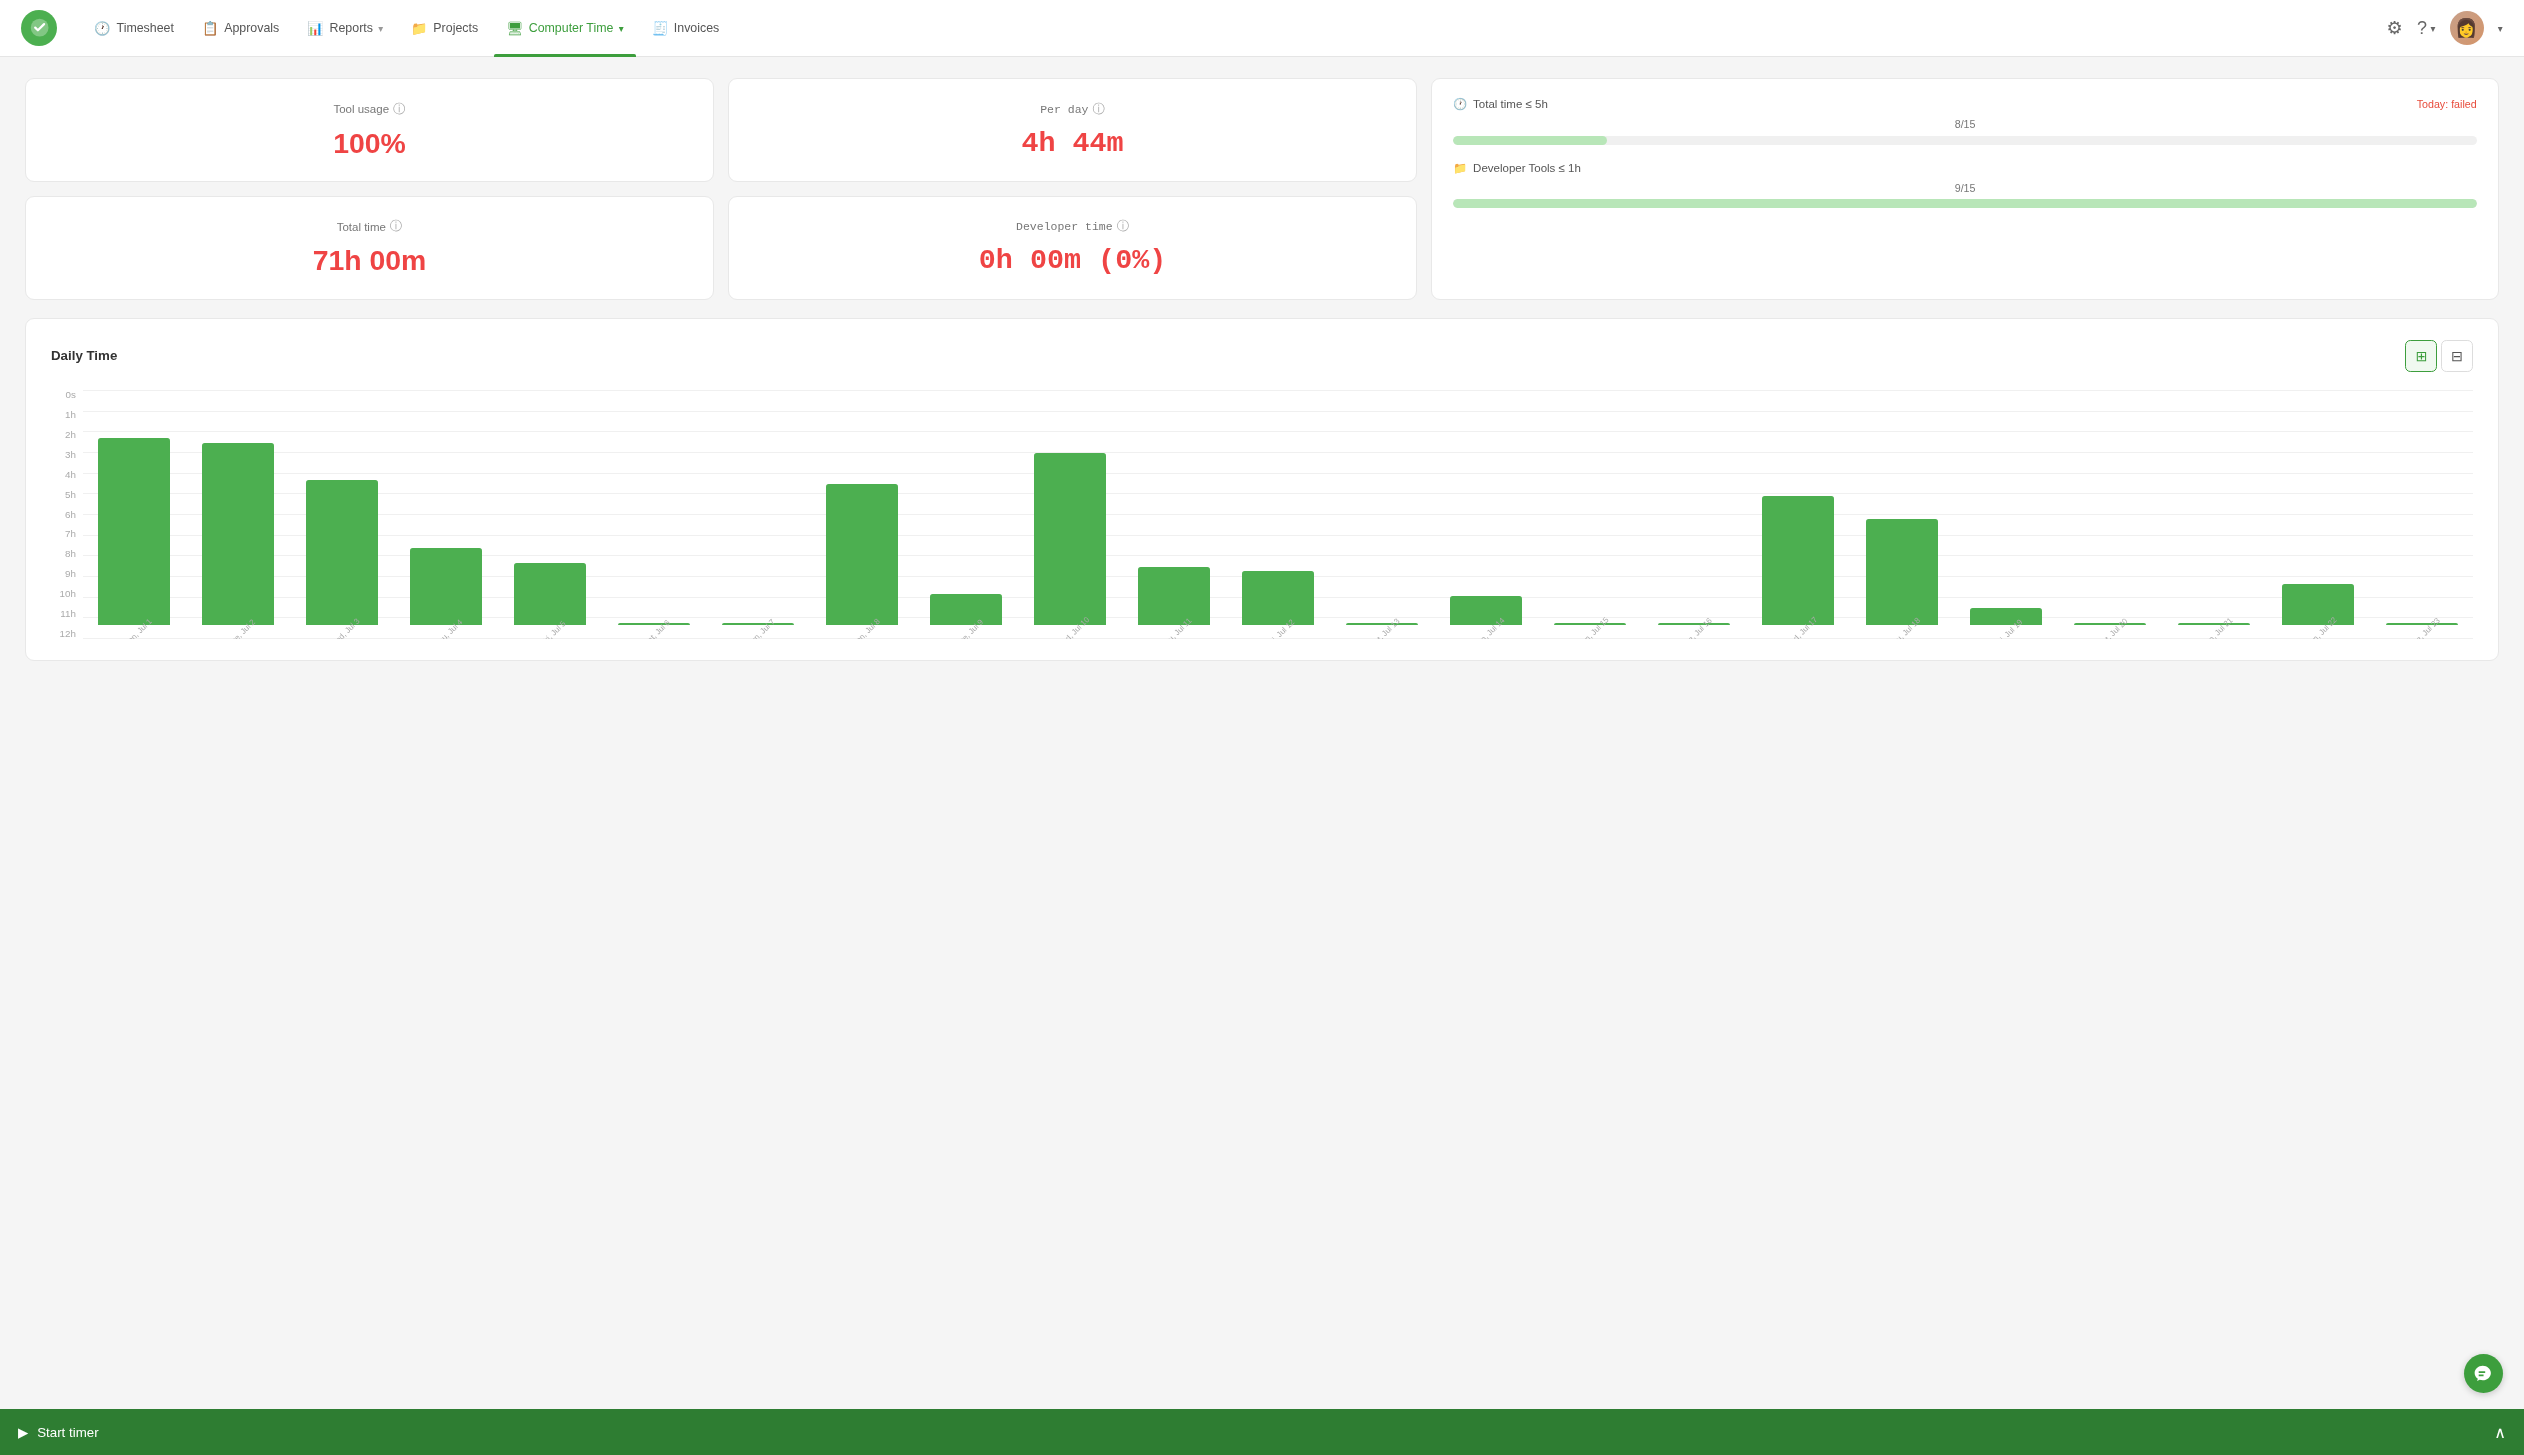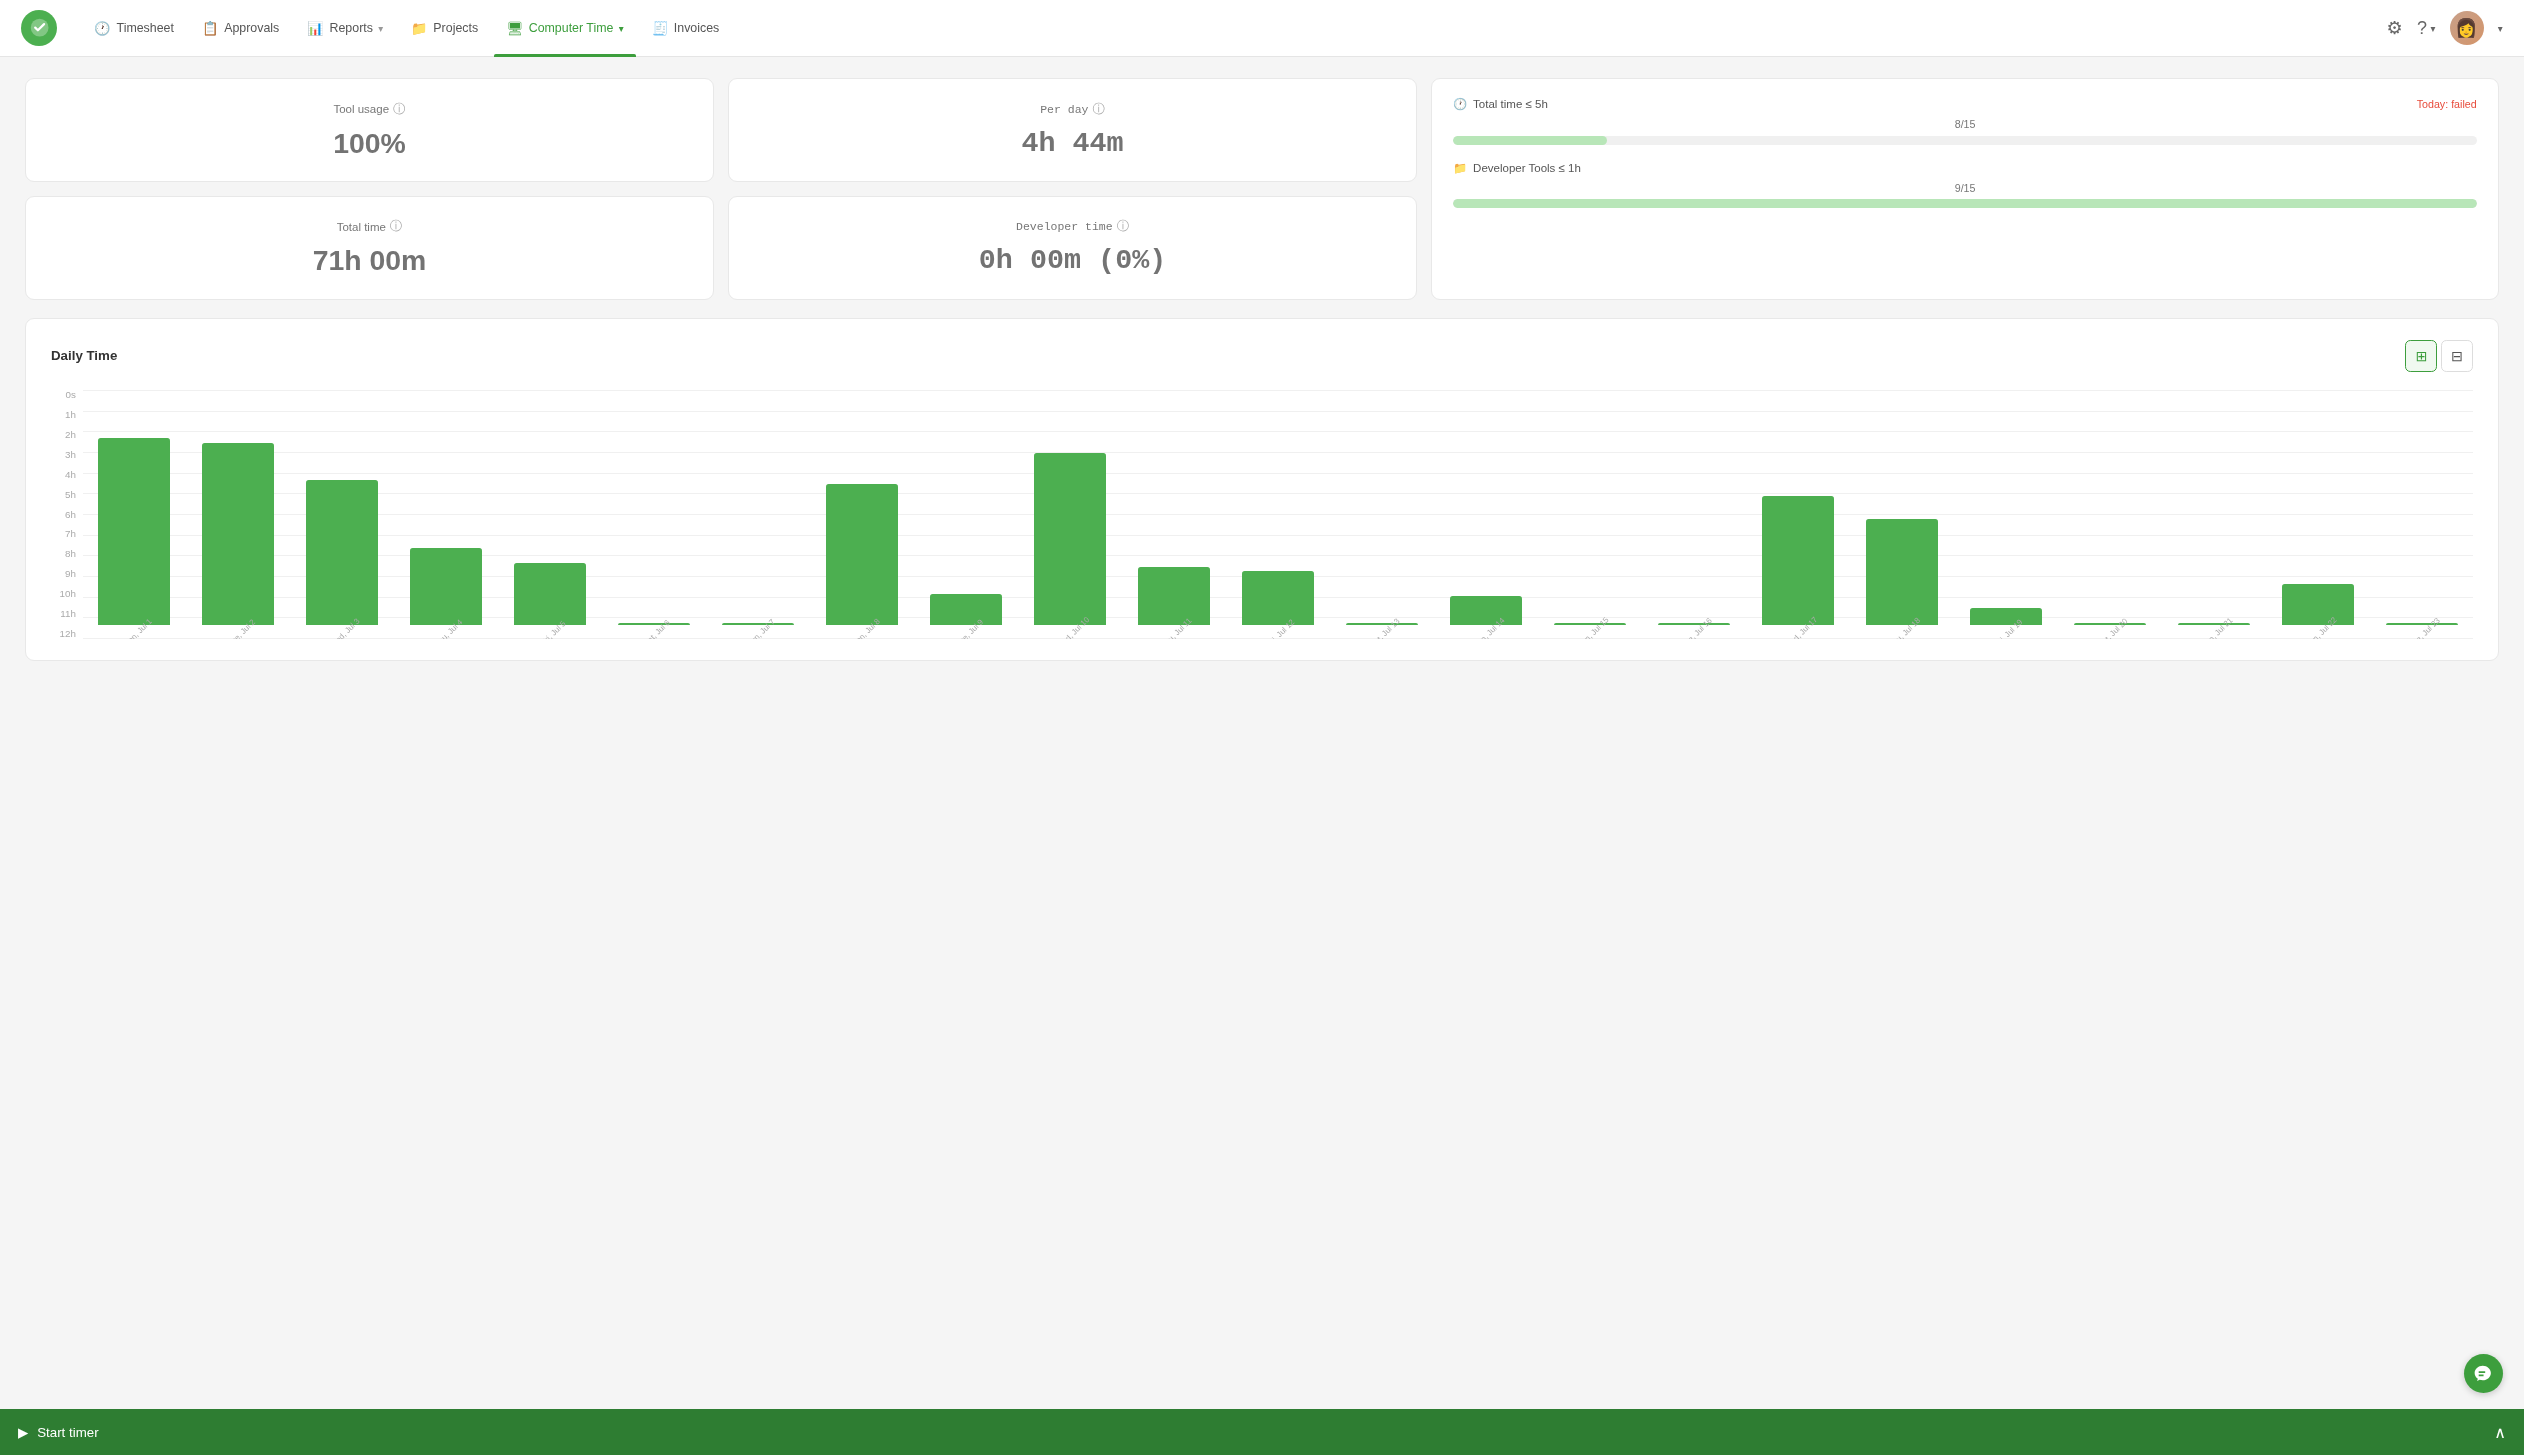--- a/index.html
+++ b/index.html
@@ -52,21 +52,21 @@
     .main { padding: 21.3px 25px 107px; }
     .metric-card {
       background: #fff;
       border: 0.9px solid #e8e8e8;
       border-radius: 9px;
       padding: 21.3px 25px;
       display: flex; flex-direction: column; align-items: center; justify-content: center;
       min-height: 98px;
     }
     .metric-label { font-size: 11.5px; color: #777; display: flex; align-items: center; gap: 4px; margin-bottom: 9px; }
-    .metric-value { font-size: 28.4px; font-weight: 600; color: #737373; }
+    .metric-value { font-size: 28.4px; font-weight: 600; color: #ef4444; }
     .metric-info { font-size: 12.4px; color: #aaa; cursor: pointer; }
 
     
     .goals-card {
       background: #fff;
       border: 0.9px solid #e8e8e8;
       border-radius: 9px;
       padding: 18px 21.3px;
     }
     .goal-item { margin-bottom: 16px; }

